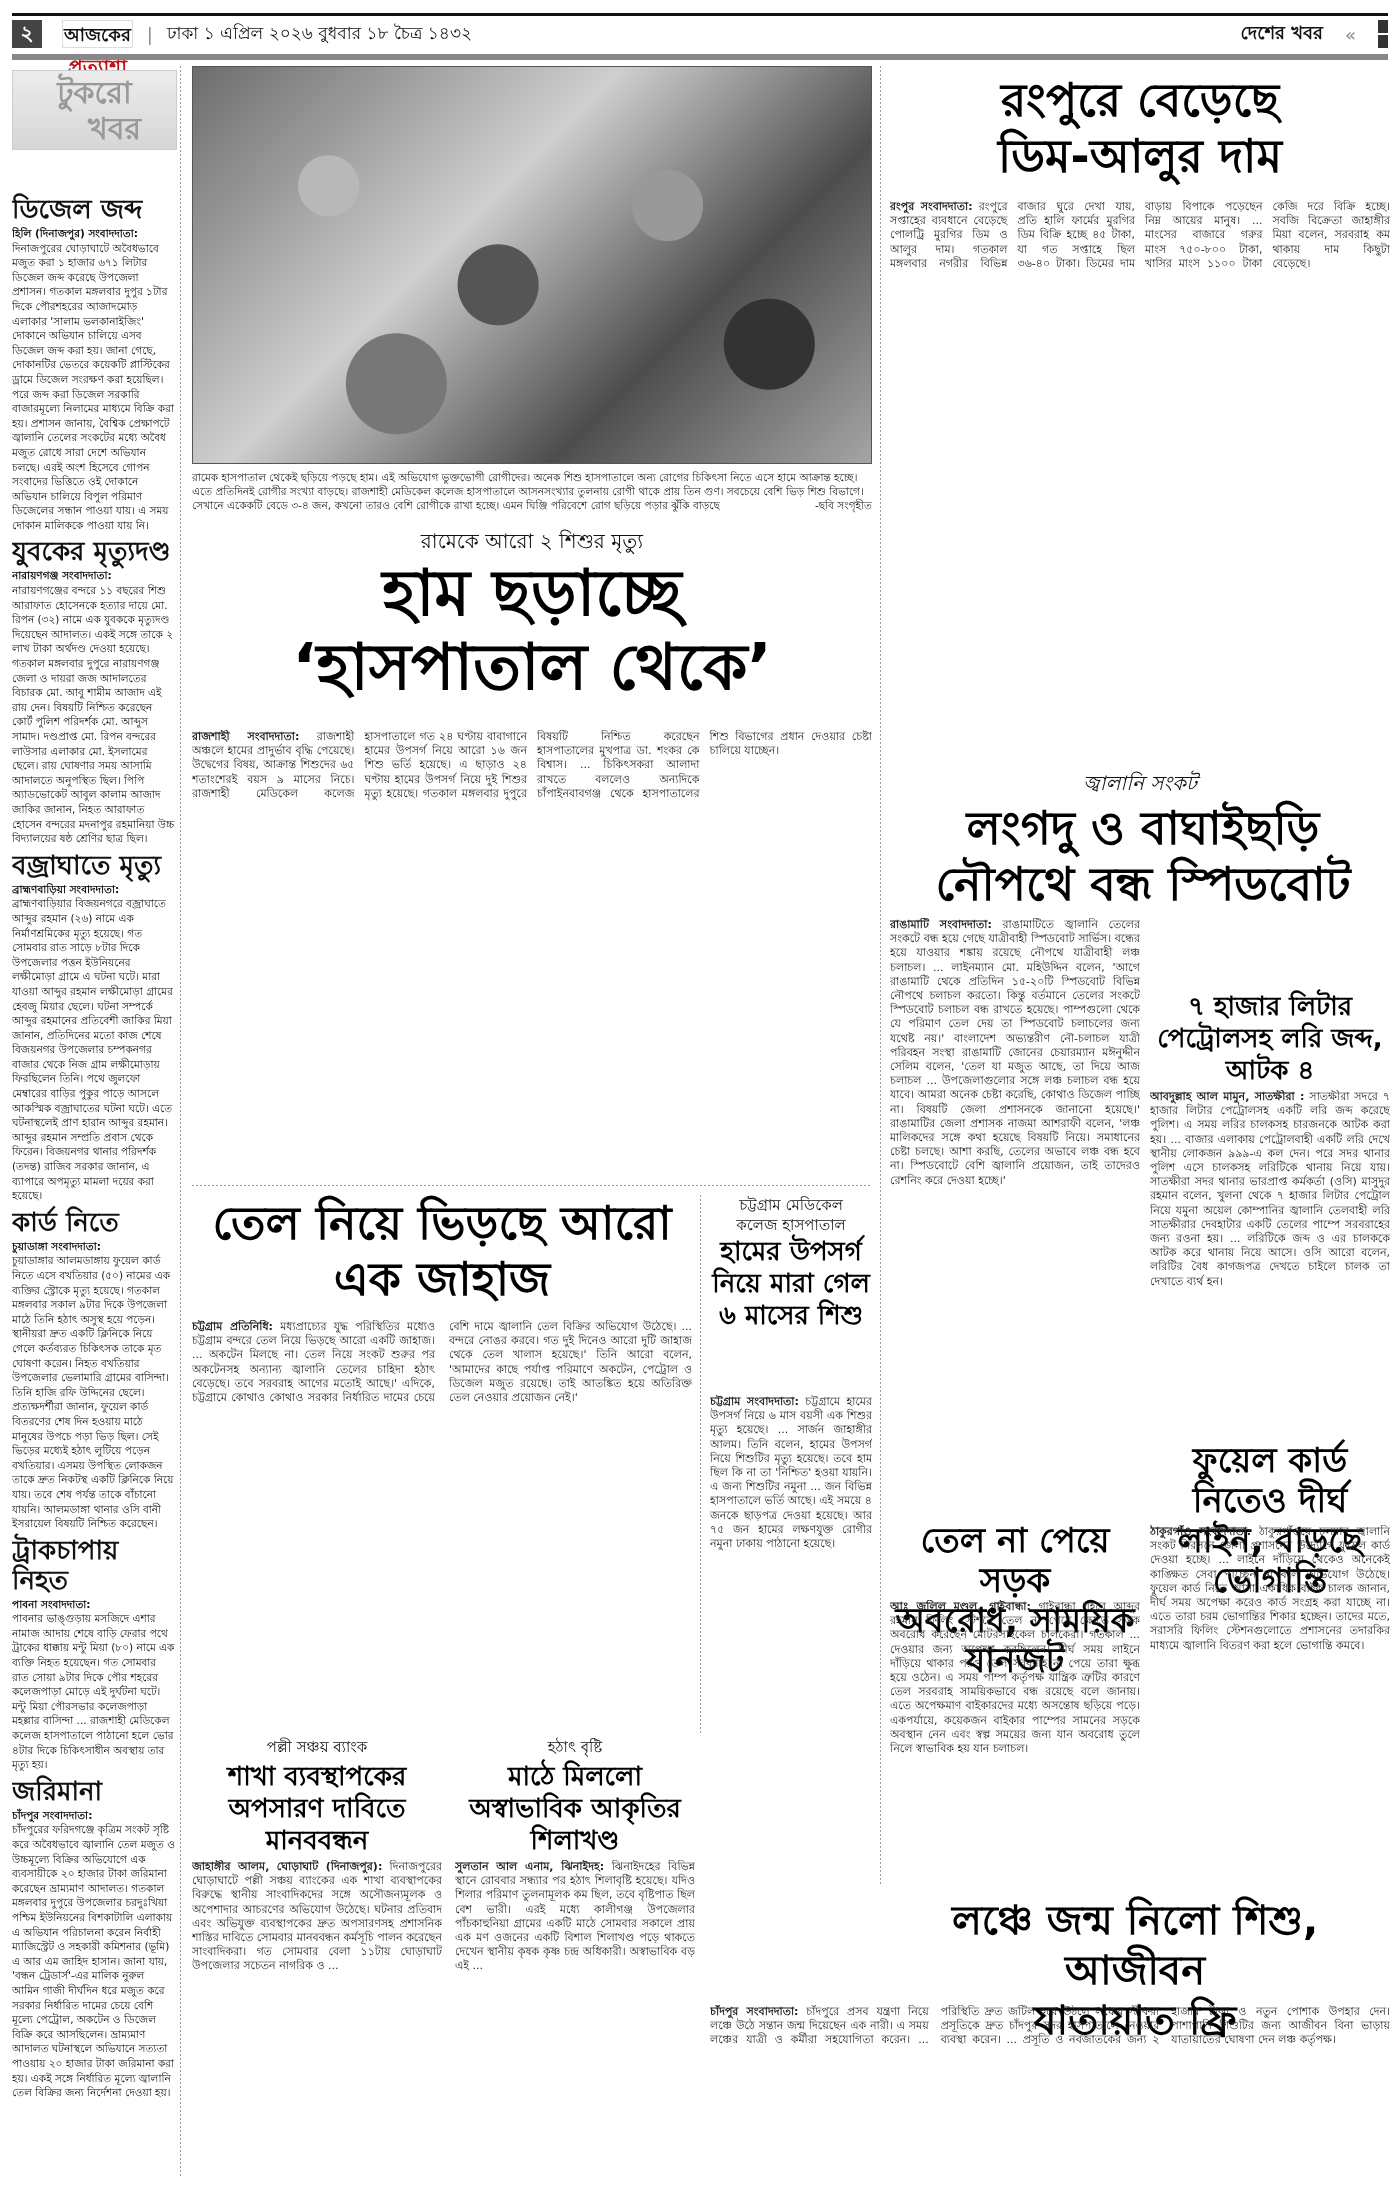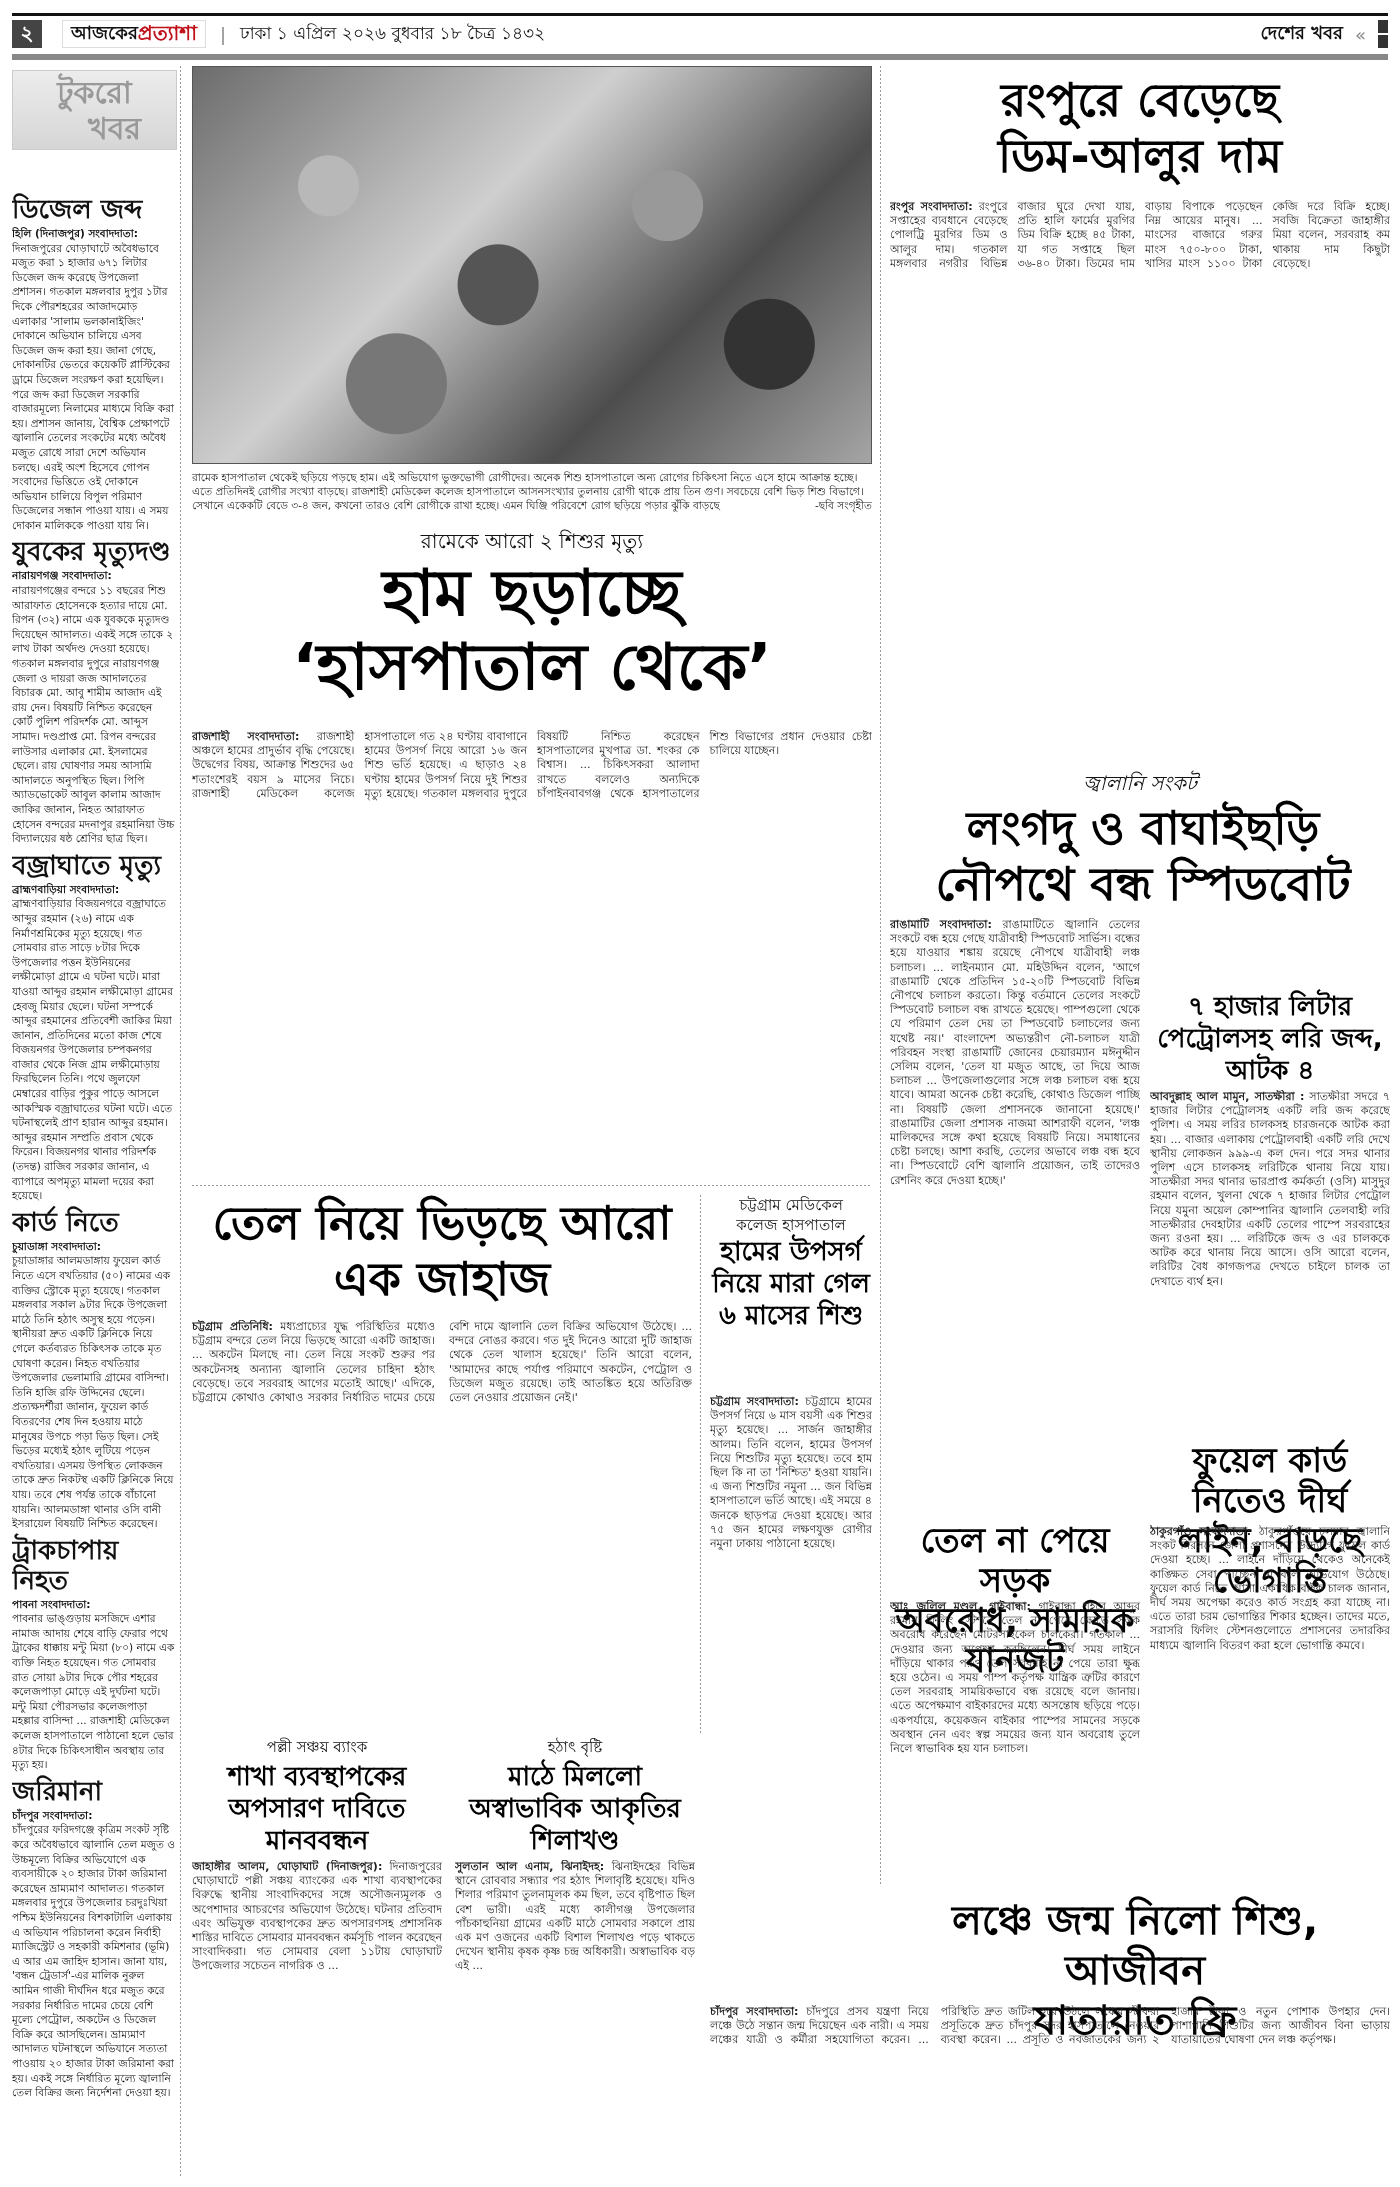--- a/index.html
+++ b/index.html
@@ -1,25 +1,25 @@
 <!DOCTYPE html>
 <html><head>
 <meta charset="utf-8">
 <style>
   * { box-sizing: border-box; margin: 0; padding: 0; }
   body { width: 1400px; height: 2187px; background: #ffffff; font-family: "DejaVu Sans", sans-serif; color: #111; overflow: hidden; position: relative; }
   .abs { position: absolute; }
   .rule-top { left: 12px; right: 12px; top: 13px; height: 3px; background: #111; }
   .masthead { left: 12px; right: 12px; top: 18px; height: 32px; display: flex; align-items: center; }
   .pg-num { width: 30px; height: 28px; background: #444; color: #fff; font-size: 20px; font-weight: bold; display: flex; align-items: center; justify-content: center; }
-  .logo { margin-left: 20px; height: 28px; padding: 0 8px; border: 1px solid #ddd; display: flex; align-items: center; font-size: 18px; font-weight: bold; }
+  .logo { margin-left: 20px; height: 28px; padding: 0 1px; border: 1px solid #ddd; display: flex; align-items: center; font-size: 18px; font-weight: bold; flex-direction: column; }
   .logo .brand { color: #c0121b; font-size: 20px; }
   .sep { margin: 0 14px; color: #888; font-size: 18px; }
   .dateline { font-size: 17px; }
-  .section { margin-left: auto; font-size: 18px; font-weight: bold; display: flex; align-items: center; gap: 12px; }
+  .section { margin-left: auto; font-size: 18px; font-weight: bold; display: flex; align-items: center; gap: 22px; }
   .section .blk { width: 10px; height: 28px; display: flex; flex-direction: column; gap: 2px; }
   .section .blk i { flex: 1; background: #333; display: block; }
   .rule-grey { left: 12px; right: 12px; top: 54px; height: 6px; background: #888; }
   .col-rule { background: repeating-linear-gradient(to bottom, #999 0 2px, transparent 2px 4px); width: 1px; }
   .h-rule { height: 1px; background: repeating-linear-gradient(to right, #999 0 2px, transparent 2px 4px); }
   .brief-banner { left: 12px; top: 70px; width: 165px; height: 80px; background: linear-gradient(#ececec, #d6d6d6); border: 1px solid #ccc; font-size: 30px; color: #999; font-weight: bold; line-height: 36px; text-align: center; padding-top: 4px; }
   .brief { font-size: 10.5px; line-height: 14.6px; text-align: left; margin-top: 36px; }
   .brief h3 { font-size: 26px; line-height: 30px; font-weight: bold; margin: 4px 0 2px; }
   .byline { font-weight: bold; }
   .body-text { font-size: 11px; line-height: 14.2px; text-align: justify; color: #222; }

